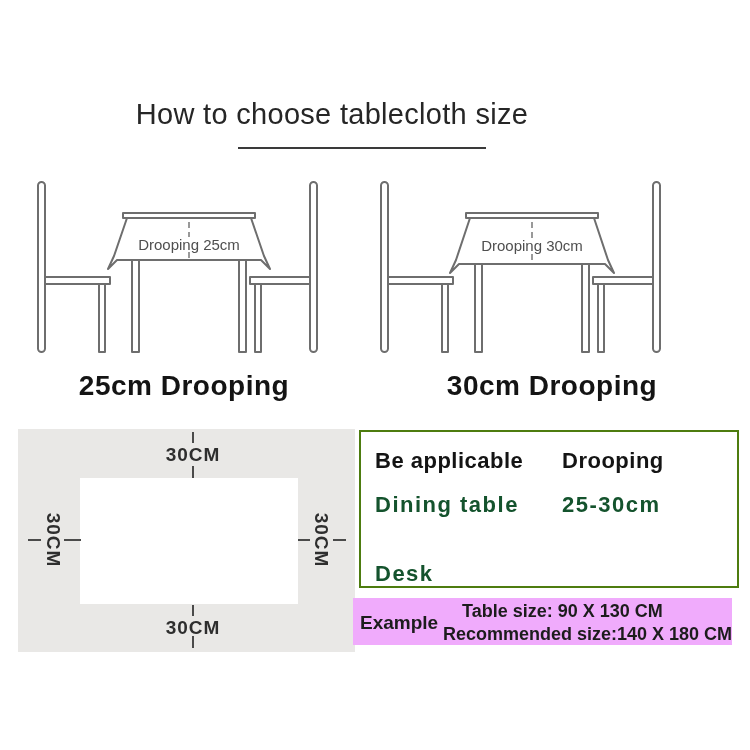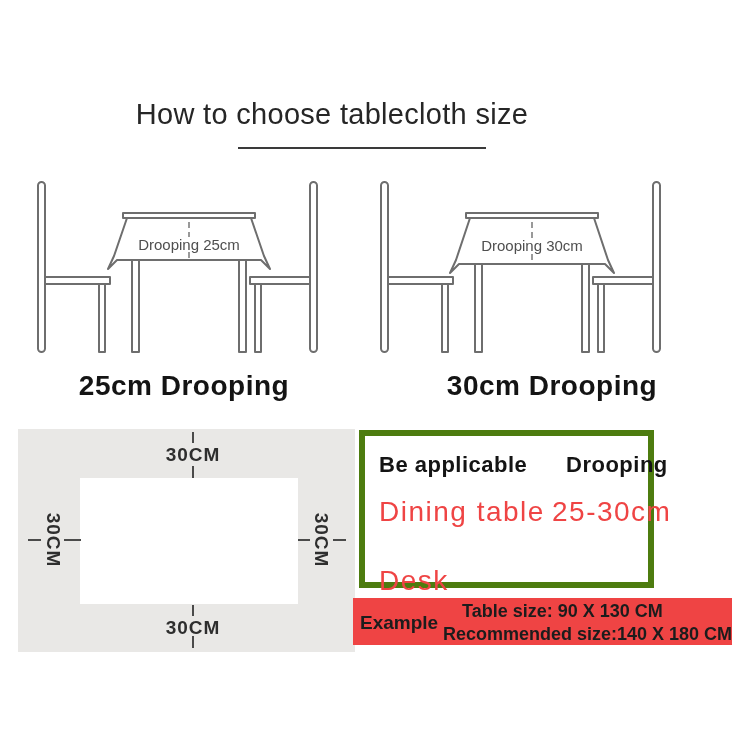--- a/index.html
+++ b/index.html
@@ -20,28 +20,28 @@
   
   .size-panel{left:18px;top:429px;width:337px;height:223px;background:#e9e8e6;}
   .cloth-rect{left:62px;top:49px;width:218px;height:126px;background:#ffffff;}
   .cm-label{width:80px;height:22px;line-height:22px;text-align:center;font-size:19px;
             font-weight:600;color:#2e2e2e;letter-spacing:1px;}
   .rot{transform:rotate(90deg);}
   .dash-v{width:2px;background:#4a4a4a;}
   .dash-h{height:2px;background:#4a4a4a;}
 
   
-  .spec-table{left:359px;top:430px;width:295px;height:158px;background:#ffffff;
-              border:6px solid #4d7c0f;box-sizing:border-box;}
+  .spec-table{left:359px;top:430px;width:380px;height:158px;background:#ffffff;
+              border:2px solid #4d7c0f;box-sizing:border-box;}
   .spec-cell{white-space:nowrap;}
   .spec-head{font-size:22px;font-weight:700;color:#141414;letter-spacing:0.5px;}
-  .spec-row{font-size:28px;font-weight:400;color:#ef4444;letter-spacing:1.5px;}
+  .spec-row{font-size:22px;font-weight:700;color:#14532d;letter-spacing:1.5px;}
 
   
-  .example-strip{left:353px;top:598px;width:379px;height:47px;background:#ef4444;}
+  .example-strip{left:353px;top:598px;width:379px;height:47px;background:#f0abfc;}
   .example-label{left:7px;top:14px;font-size:19px;font-weight:600;color:#1c1c1c;}
   .example-lines{left:0;top:2px;width:379px;font-size:18px;font-weight:600;color:#1c1c1c;}
   .example-line{line-height:23px;white-space:nowrap;}
   .ex1{margin-left:109px;}
   .ex2{margin-left:90px;}
 </style>
 </head>
 <body>
 
 <div class="page">
@@ -122,21 +122,21 @@
     <div class="abs dash-h" style="left:280px;top:110px;width:12px;"></div>
     <div class="abs cm-label rot" style="left:263px;top:100px;">30CM</div>
     <div class="abs dash-h" style="left:315px;top:110px;width:13px;"></div>
   </div>
 
   <div class="abs spec-table">
     <div class="abs spec-cell spec-head" style="left:14px;top:16px;">Be applicable</div>
     <div class="abs spec-cell spec-head" style="left:201px;top:16px;text-align:right;">Drooping</div>
 
     <div class="abs spec-cell spec-row" style="left:14px;top:60px;">Dining table</div>
-    <div class="abs spec-cell spec-row" style="left:187px;top:60px;">25-30cm</div>
+    <div class="abs spec-cell spec-row" style="left:201px;top:60px;">25-30cm</div>
 
     <div class="abs spec-cell spec-row" style="left:14px;top:122px;margin-top:7px;">Desk</div>
   </div>
 
   <div class="abs example-strip">
     <div class="abs example-label">Example</div>
     <div class="abs example-lines">
       <div class="example-line ex1">Table size:  90 X 130 CM</div>
       <div class="example-line ex2">Recommended size:140 X 180 CM</div>
     </div>

